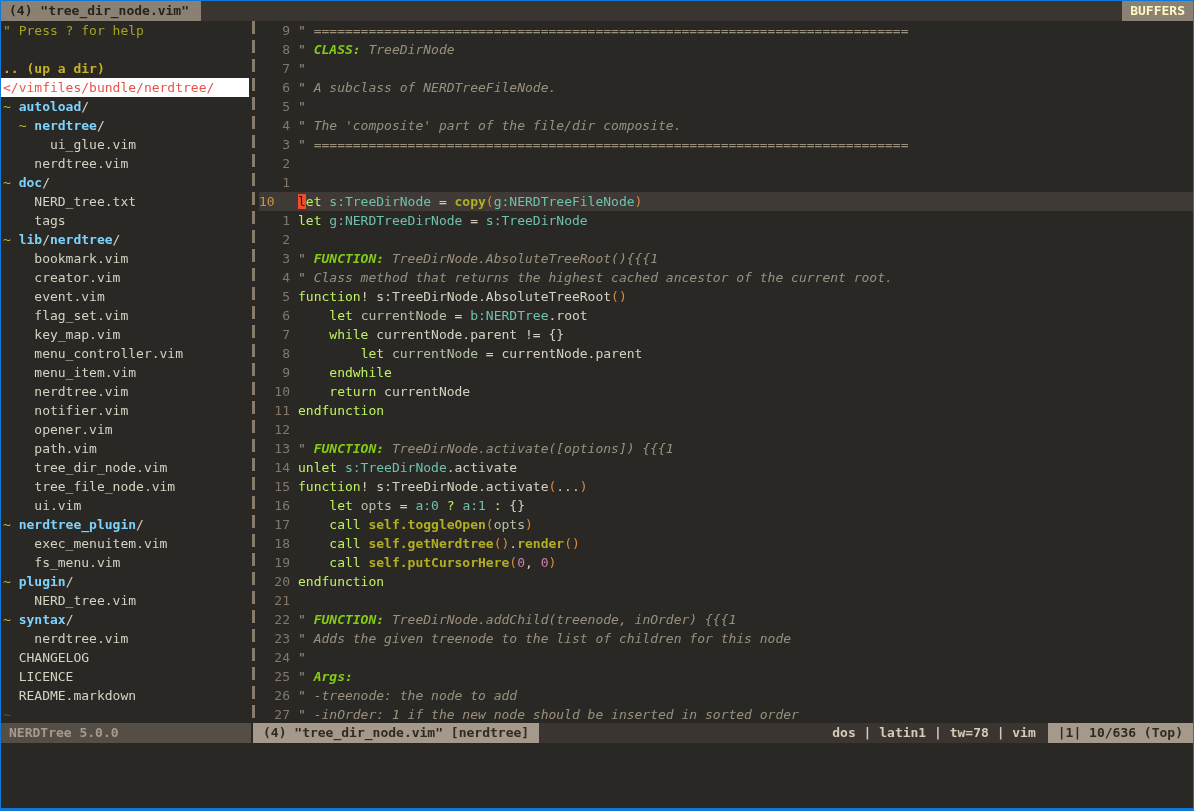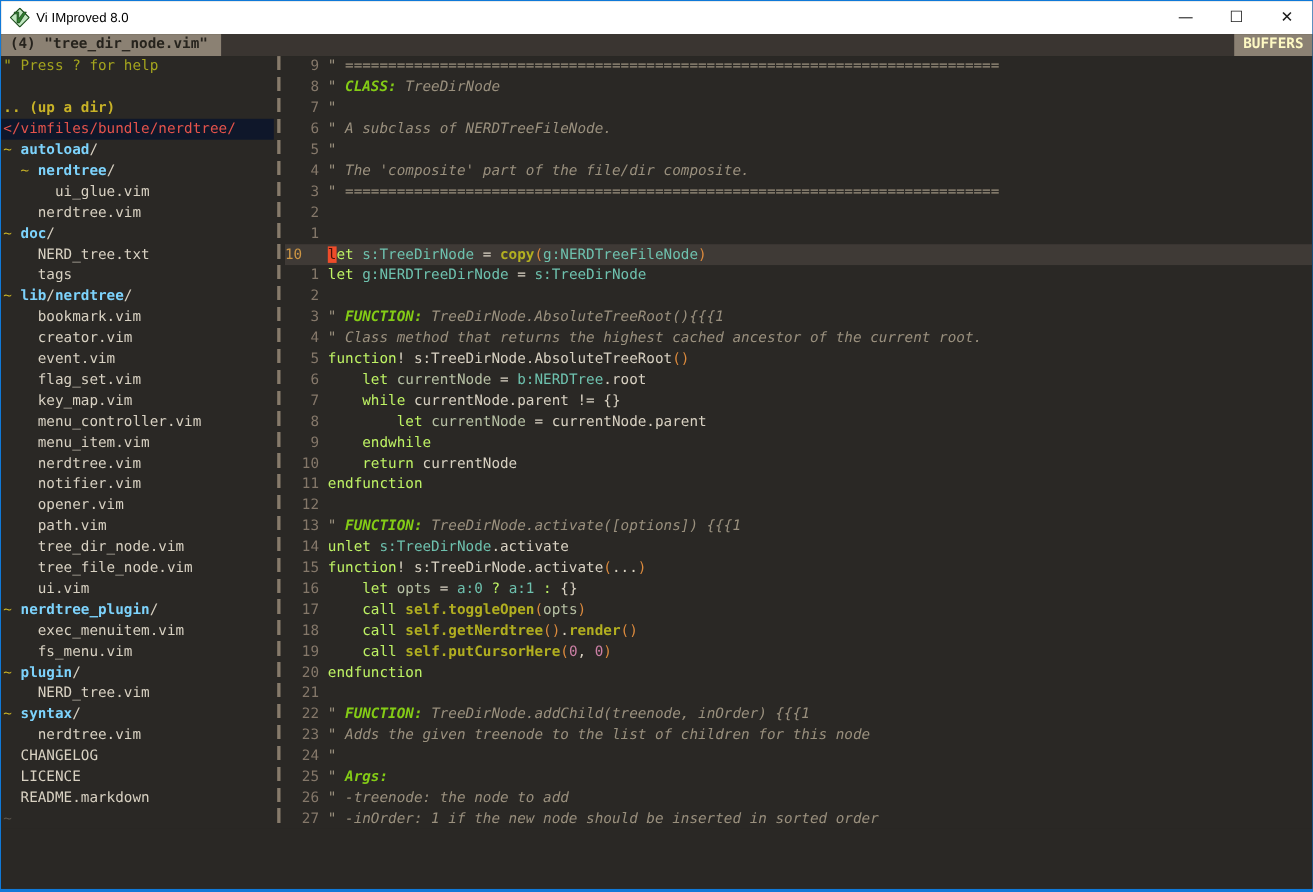--- a/index.html
+++ b/index.html
@@ -42,21 +42,21 @@
     line-height:20px; padding:0 8px;
   }
   
   .main {
     height:702px; flex:none; display:flex; overflow:hidden;
     font:13px "DejaVu Sans Mono", monospace; line-height:19px; white-space:pre;
     background:#2a2825;
   }
   .sidebar { width:248px; flex:none; overflow:hidden; }
   .trow { height:19px; padding-left:2px; }
-  .trow.hl { background:#0f172a; }
+  .trow.hl { background:#ffffff; }
   .t-help  { color:#a4a41e; }
   .t-updir { color:#c8b227; font-weight:bold; }
   .t-root  { color:#e5534b; }
   .t-tilde { color:#c8b227; }
   .t-dir   { color:#7dd3fc; font-weight:bold; }
   .t-plain { color:#d8d1c2; }
   .t-file  { color:#d8d1c2;margin-top:48px; }
   .t-eof   { color:#5a544c; }
   .sep { width:10px; flex:none; }
   .sep::before {
@@ -93,40 +93,36 @@
   .sl-info { background:#3a3531; color:#d6cbb6; padding:0 12px; }
   .sl-pos  { background:#a4998a; color:#2e2a24; padding:0 10px; }
   
   .cmdline { flex:1; background:#2a2825; }
 </style>
 </head>
 <body>
 
 <div class="window">
 
-  <div class="titlebar">
-    <svg class="vim-icon" viewBox="0 0 18 18">
-      <polygon points="9,0.5 17.5,9 9,17.5 0.5,9" fill="#bfe6bf" stroke="#1d4d1d" stroke-width="1"></polygon>
-      <polygon points="4,4 8,4 8,10 12.5,4 15,4 8.6,13.8 6.5,13.8 6.5,5.6 4,5.6" fill="#2f7f2f" stroke="#143814" stroke-width="0.6"></polygon>
-    </svg>
-    <span class="title-text">Vi IMproved 8.0</span>
-    <div class="controls">
-      <div class="ctrl">—</div>
-      <div class="ctrl">☐</div>
-      <div class="ctrl">✕</div>
-    </div>
-  </div>
 
   <div class="tabline">
     <div class="tab">(4) "tree_dir_node.vim"</div>
     <div class="buffers">BUFFERS</div>
   </div>
 
   <div class="main">
     <div class="sidebar"><div class="trow"><span class="t-help">" Press ? for help</span></div><div class="trow"></div><div class="trow"><span class="t-updir">.. (up a dir)</span></div><div class="trow hl"><span class="t-root">&lt;/vimfiles/bundle/nerdtree/</span></div><div class="trow"><span class="t-tilde">~ </span><span class="t-dir">autoload</span><span class="t-plain">/</span></div><div class="trow"><span class="t-plain">  </span><span class="t-tilde">~ </span><span class="t-dir">nerdtree</span><span class="t-plain">/</span></div><div class="trow"><span class="t-file">      ui_glue.vim</span></div><div class="trow"><span class="t-file">    nerdtree.vim</span></div><div class="trow"><span class="t-tilde">~ </span><span class="t-dir">doc</span><span class="t-plain">/</span></div><div class="trow"><span class="t-file">    NERD_tree.txt</span></div><div class="trow"><span class="t-file">    tags</span></div><div class="trow"><span class="t-tilde">~ </span><span class="t-dir">lib</span><span class="t-plain">/</span><span class="t-dir">nerdtree</span><span class="t-plain">/</span></div><div class="trow"><span class="t-file">    bookmark.vim</span></div><div class="trow"><span class="t-file">    creator.vim</span></div><div class="trow"><span class="t-file">    event.vim</span></div><div class="trow"><span class="t-file">    flag_set.vim</span></div><div class="trow"><span class="t-file">    key_map.vim</span></div><div class="trow"><span class="t-file">    menu_controller.vim</span></div><div class="trow"><span class="t-file">    menu_item.vim</span></div><div class="trow"><span class="t-file">    nerdtree.vim</span></div><div class="trow"><span class="t-file">    notifier.vim</span></div><div class="trow"><span class="t-file">    opener.vim</span></div><div class="trow"><span class="t-file">    path.vim</span></div><div class="trow"><span class="t-file">    tree_dir_node.vim</span></div><div class="trow"><span class="t-file">    tree_file_node.vim</span></div><div class="trow"><span class="t-file">    ui.vim</span></div><div class="trow"><span class="t-tilde">~ </span><span class="t-dir">nerdtree_plugin</span><span class="t-plain">/</span></div><div class="trow"><span class="t-file">    exec_menuitem.vim</span></div><div class="trow"><span class="t-file">    fs_menu.vim</span></div><div class="trow"><span class="t-tilde">~ </span><span class="t-dir">plugin</span><span class="t-plain">/</span></div><div class="trow"><span class="t-file">    NERD_tree.vim</span></div><div class="trow"><span class="t-tilde">~ </span><span class="t-dir">syntax</span><span class="t-plain">/</span></div><div class="trow"><span class="t-file">    nerdtree.vim</span></div><div class="trow"><span class="t-file">  CHANGELOG</span></div><div class="trow"><span class="t-file">  LICENCE</span></div><div class="trow"><span class="t-file">  README.markdown</span></div><div class="trow"><span class="t-eof">~</span></div></div>
     <div class="sep"></div>
     <div class="editor"><div class="crow"><span class="gut">9</span><span class="c-cm">" ============================================================================</span></div><div class="crow"><span class="gut">8</span><span class="c-cm">" </span><span class="c-cmb">CLASS:</span><span class="c-cm"> TreeDirNode</span></div><div class="crow"><span class="gut">7</span><span class="c-cm">"</span></div><div class="crow"><span class="gut">6</span><span class="c-cm">" A subclass of NERDTreeFileNode.</span></div><div class="crow"><span class="gut">5</span><span class="c-cm">"</span></div><div class="crow"><span class="gut">4</span><span class="c-cm">" The 'composite' part of the file/dir composite.</span></div><div class="crow"><span class="gut">3</span><span class="c-cm">" ============================================================================</span></div><div class="crow"><span class="gut">2</span></div><div class="crow"><span class="gut">1</span></div><div class="crow cursorline"><span class="gut cur">10</span><span class="c-cur">l</span><span class="c-kw">et</span><span class="c-pl"> </span><span class="c-id">s:TreeDirNode</span><span class="c-pl"> = </span><span class="c-fn">copy</span><span class="c-br">(</span><span class="c-id">g:NERDTreeFileNode</span><span class="c-br">)</span></div><div class="crow"><span class="gut">1</span><span class="c-kw">let</span><span class="c-pl"> </span><span class="c-id">g:NERDTreeDirNode</span><span class="c-pl"> = </span><span class="c-id">s:TreeDirNode</span></div><div class="crow"><span class="gut">2</span></div><div class="crow"><span class="gut">3</span><span class="c-cm">" </span><span class="c-cmb">FUNCTION:</span><span class="c-cm"> TreeDirNode.AbsoluteTreeRoot(){{{1</span></div><div class="crow"><span class="gut">4</span><span class="c-cm">" Class method that returns the highest cached ancestor of the current root.</span></div><div class="crow"><span class="gut">5</span><span class="c-kw">function</span><span class="c-pl">! s:TreeDirNode.AbsoluteTreeRoot</span><span class="c-br">()</span></div><div class="crow"><span class="gut">6</span><span class="c-pl">    </span><span class="c-kw">let</span><span class="c-pl"> </span><span class="c-lo">currentNode</span><span class="c-pl"> = </span><span class="c-id">b:NERDTree</span><span class="c-pl">.root</span></div><div class="crow"><span class="gut">7</span><span class="c-pl">    </span><span class="c-kw">while</span><span class="c-pl"> currentNode.parent != {}</span></div><div class="crow"><span class="gut">8</span><span class="c-pl">        </span><span class="c-kw">let</span><span class="c-pl"> </span><span class="c-lo">currentNode</span><span class="c-pl"> = currentNode.parent</span></div><div class="crow"><span class="gut">9</span><span class="c-pl">    </span><span class="c-kw">endwhile</span></div><div class="crow"><span class="gut">10</span><span class="c-pl">    </span><span class="c-kw">return</span><span class="c-pl"> currentNode</span></div><div class="crow"><span class="gut">11</span><span class="c-kw">endfunction</span></div><div class="crow"><span class="gut">12</span></div><div class="crow"><span class="gut">13</span><span class="c-cm">" </span><span class="c-cmb">FUNCTION:</span><span class="c-cm"> TreeDirNode.activate([options]) {{{1</span></div><div class="crow"><span class="gut">14</span><span class="c-kw">unlet</span><span class="c-pl"> </span><span class="c-id">s:TreeDirNode</span><span class="c-pl">.activate</span></div><div class="crow"><span class="gut">15</span><span class="c-kw">function</span><span class="c-pl">! s:TreeDirNode.activate</span><span class="c-br">(</span><span class="c-pl">...</span><span class="c-br">)</span></div><div class="crow"><span class="gut">16</span><span class="c-pl">    </span><span class="c-kw">let</span><span class="c-pl"> </span><span class="c-lo">opts</span><span class="c-pl"> = </span><span class="c-id">a:0</span><span class="c-kw"> ? </span><span class="c-id">a:1</span><span class="c-kw"> : </span><span class="c-pl">{}</span></div><div class="crow"><span class="gut">17</span><span class="c-pl">    </span><span class="c-kw">call</span><span class="c-pl"> </span><span class="c-fn">self.toggleOpen</span><span class="c-br">(</span><span class="c-lo">opts</span><span class="c-br">)</span></div><div class="crow"><span class="gut">18</span><span class="c-pl">    </span><span class="c-kw">call</span><span class="c-pl"> </span><span class="c-fn">self.getNerdtree</span><span class="c-br">()</span><span class="c-pl">.</span><span class="c-fn">render</span><span class="c-br">()</span></div><div class="crow"><span class="gut">19</span><span class="c-pl">    </span><span class="c-kw">call</span><span class="c-pl"> </span><span class="c-fn">self.putCursorHere</span><span class="c-br">(</span><span class="c-nu">0</span><span class="c-pl">, </span><span class="c-nu">0</span><span class="c-br">)</span></div><div class="crow"><span class="gut">20</span><span class="c-kw">endfunction</span></div><div class="crow"><span class="gut">21</span></div><div class="crow"><span class="gut">22</span><span class="c-cm">" </span><span class="c-cmb">FUNCTION:</span><span class="c-cm"> TreeDirNode.addChild(treenode, inOrder) {{{1</span></div><div class="crow"><span class="gut">23</span><span class="c-cm">" Adds the given treenode to the list of children for this node</span></div><div class="crow"><span class="gut">24</span><span class="c-cm">"</span></div><div class="crow"><span class="gut">25</span><span class="c-cm">" </span><span class="c-cmb">Args:</span></div><div class="crow"><span class="gut">26</span><span class="c-cm">" -treenode: the node to add</span></div><div class="crow"><span class="gut">27</span><span class="c-cm">" -inOrder: 1 if the new node should be inserted in sorted order</span></div></div>
   </div>
 
+  <div class="statusline">
+    <div class="sl-left">NERDTree 5.0.0</div>
+    <div class="sl-gap"></div>
+    <div class="sl-file">(4) "tree_dir_node.vim" [nerdtree]</div>
+    <div class="sl-mid"></div>
+    <div class="sl-info">dos | latin1 | tw=78 | vim</div>
+    <div class="sl-pos">|1| 10/636 (Top)</div>
+  </div>
 
   <div class="cmdline"></div>
 
 </div>
 
 </body></html>

